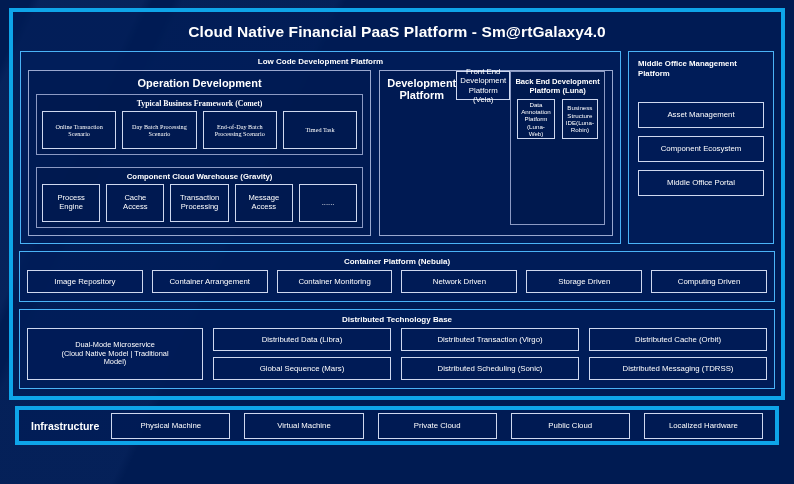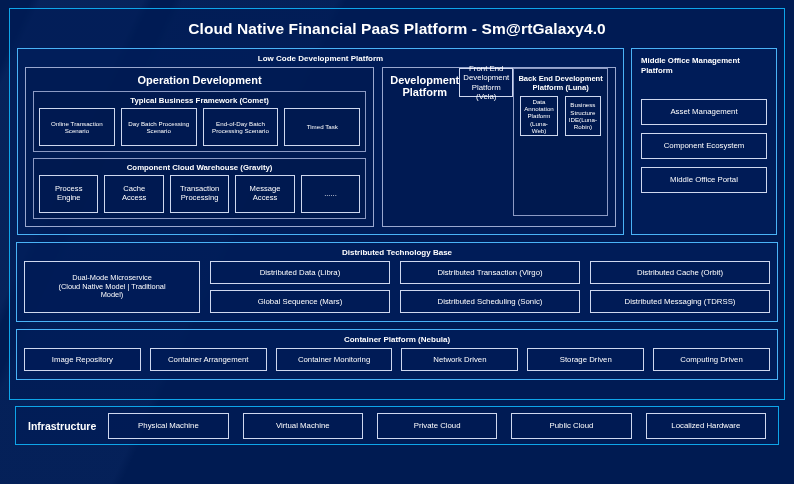--- a/index.html
+++ b/index.html
@@ -41,21 +41,21 @@
     width: 794px;
     height: 484px;
     padding: 8px 9px;
     display: flex;
     flex-direction: column;
     gap: 6px;
   }
 
   
   .cyan-frame {
-    border: 1px solid #0ea5e9;
+    border: 4px solid #0ea5e9;
     background: rgba(0, 28, 86, 0.55);
   }
   .panel {
     border: 1px solid #4ab3f7;
     background: rgba(0, 30, 92, 0.5);
   }
   .subpanel {
     border: 1px solid #9aa8cf;
     background: rgba(0, 26, 80, 0.55);
   }
@@ -155,21 +155,21 @@
     padding: 0 7px 10px;
   }
 
   .group-body {
     display: flex;
     gap: 6px;
     padding: 0 5px 5px;
   }
   .group-body .chip { flex: 1 1 0; height: 38px; }
 
-  #comet { margin-bottom: 6px; }
+  #comet { margin-bottom: 12px; font-family: Liberation Serif, serif; }
 
   
   #vela {
     height: 29px;
     margin-bottom: 7px;
     font-size: 7.8px;
   }
   #luna { padding-bottom: 5px; }
   #luna-body {
     display: flex;
@@ -329,56 +329,56 @@
       <div id="middle-office" class="panel">
         <div id="mo-title">Middle Office Management
 Platform</div>
         <div class="chip">Asset Management</div>
         <div class="chip">Component Ecosystem</div>
         <div class="chip">Middle Office Portal</div>
       </div>
 
     </div>
 
-    <div id="dtb" class="panel">
-      <div class="panel-title">Distributed Technology Base</div>
-      <div id="dtb-body">
-        <div id="dtb-dual" class="chip">Dual-Mode Microservice
-(Cloud Native Model | Traditional
-Model)</div>
-
-        <div class="dtb-col">
-          <div class="chip">Distributed Data (Libra)</div>
-          <div class="chip">Global Sequence (Mars)</div>
-        </div>
-
-        <div class="dtb-col">
-          <div class="chip">Distributed Transaction (Virgo)</div>
-          <div class="chip">Distributed Scheduling (Sonic)</div>
-        </div>
-
-        <div class="dtb-col">
-          <div class="chip">Distributed Cache (Orbit)</div>
-          <div class="chip">Distributed Messaging (TDRSS)</div>
-        </div>
-      </div>
-    </div>
-
     <div id="container-plat" class="panel">
       <div class="panel-title">Container Platform (Nebula)</div>
       <div id="container-body">
         <div class="chip">Image Repository</div>
         <div class="chip">Container Arrangement</div>
         <div class="chip">Container Monitoring</div>
         <div class="chip">Network Driven</div>
         <div class="chip">Storage Driven</div>
         <div class="chip">Computing Driven</div>
       </div>
     </div>
 
+    <div id="dtb" class="panel">
+      <div class="panel-title">Distributed Technology Base</div>
+      <div id="dtb-body">
+        <div id="dtb-dual" class="chip">Dual-Mode Microservice
+(Cloud Native Model | Traditional
+Model)</div>
+
+        <div class="dtb-col">
+          <div class="chip">Distributed Data (Libra)</div>
+          <div class="chip">Global Sequence (Mars)</div>
+        </div>
+
+        <div class="dtb-col">
+          <div class="chip">Distributed Transaction (Virgo)</div>
+          <div class="chip">Distributed Scheduling (Sonic)</div>
+        </div>
+
+        <div class="dtb-col">
+          <div class="chip">Distributed Cache (Orbit)</div>
+          <div class="chip">Distributed Messaging (TDRSS)</div>
+        </div>
+      </div>
+    </div>
+
   </div>
 
   <div id="infrastructure" class="cyan-frame">
     <div id="infra-label">Infrastructure</div>
     <div id="infra-items">
       <div class="chip">Physical Machine</div>
       <div class="chip">Virtual Machine</div>
       <div class="chip">Private Cloud</div>
       <div class="chip">Public Cloud</div>
       <div class="chip">Localized Hardware</div>

